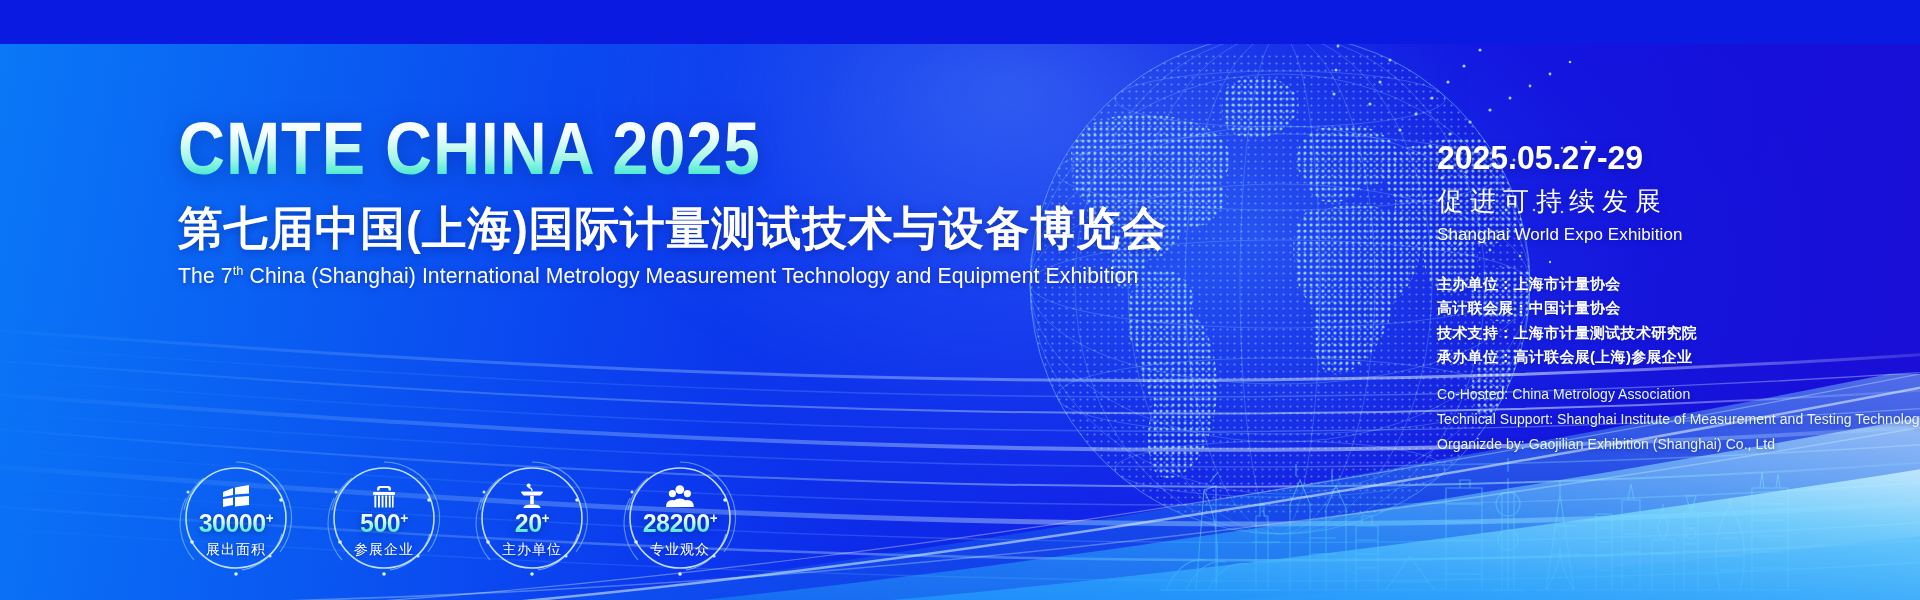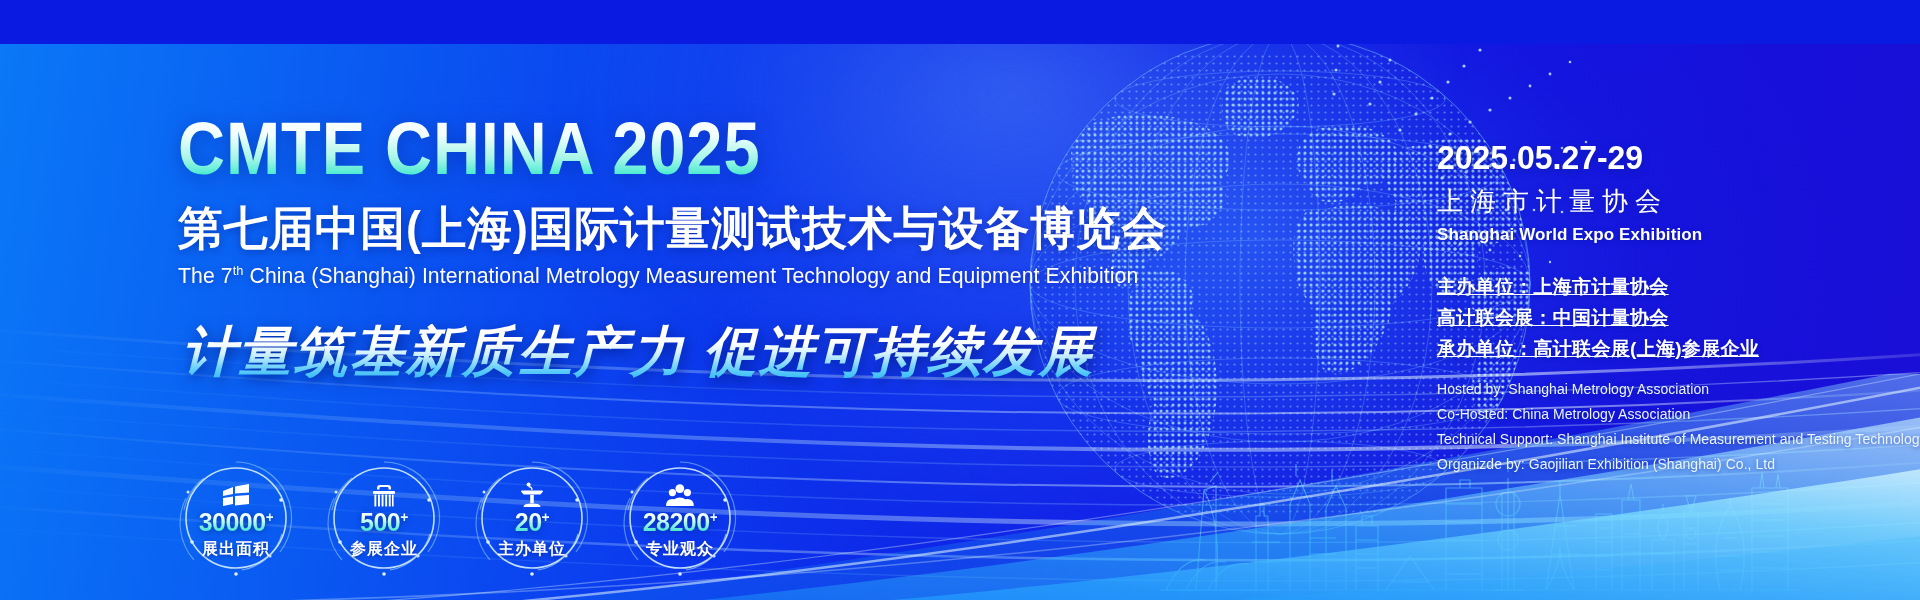--- a/index.html
+++ b/index.html
@@ -95,50 +95,49 @@
   .stat .s-icon svg { display:block; }
   .stat .s-num {
     font-size:25px; font-weight:900; line-height:1; letter-spacing:-.5px;
     background:linear-gradient(180deg,#ffffff 0%,#e6fffb 32%,#59e9d6 78%,#2fe0c6 100%);
     -webkit-background-clip:text; background-clip:text;
     color:transparent; -webkit-text-fill-color:transparent;
     filter:drop-shadow(0 1px 3px rgba(0,30,130,.6));
   }
   .stat .s-num sup { font-size:14px; vertical-align:super; }
   .stat .s-lab {
-    margin-top:4px; font-size:16px; font-weight:700; color:#ffffff; letter-spacing:1px;
+    margin-top:4px; font-size:14px; font-weight:400; color:#ffffff; letter-spacing:1px;
     text-shadow:0 1px 4px rgba(0,30,140,.6);
   }
 
   
   .right-col { position:absolute; left:1437px; top:96px; width:470px; }
 
   .date {
     font-size:34px; font-weight:900; color:#ffffff; line-height:1;
     letter-spacing:0px; white-space:nowrap;
     transform:scaleX(0.94); transform-origin:left center;
     text-shadow:0 2px 8px rgba(0,30,140,.55);
   }
   .venue-cn {
     margin-top:14px; font-size:26px; font-weight:400; color:#ffffff;
     letter-spacing:7px; line-height:1; white-space:nowrap;
     text-shadow:0 1px 6px rgba(0,30,140,.5);
   }
   .venue-en {
-    margin-top:10px; font-size:17px; font-weight:700; color:#ffffff;
+    margin-top:10px; font-size:17px; font-weight:400; color:#ffffff;
     line-height:1.3; letter-spacing:.1px;
     text-shadow:0 1px 5px rgba(0,30,140,.5);
   }
 
   .org-cn { margin-top:26px; }
   .org-cn div {
-    font-size:19px; font-weight:700; color:#ffffff; line-height:1.62;
+    font-size:15px; font-weight:700; color:#ffffff; line-height:1.62;
     letter-spacing:.3px; white-space:nowrap;
     text-shadow:0 1px 4px rgba(0,30,140,.55);
-    text-decoration:underline;
   }
 
   .org-en { margin-top:13px; }
   .org-en div {
     font-size:14px; font-weight:400; color:#eaf4ff; line-height:1.78;
     letter-spacing:.05px; white-space:nowrap;
     text-shadow:0 1px 4px rgba(0,30,140,.5);
   }
 </style>
 </head>
@@ -381,21 +380,20 @@
 
   <div class="left-col">
     <div class="title-main">CMTE CHINA 2025</div>
 
     <div class="title-cn">第七届中国(上海)国际计量测试技术与设备博览会</div>
 
     <div class="title-en">
       <span>The 7</span><sup>th</sup><span> China (Shanghai) International Metrology Measurement Technology and Equipment Exhibition</span>
     </div>
 
-    <div class="slogan">计量筑基新质生产力  促进可持续发展</div>
   </div>
 
   <div class="stats">
 
     <div class="stat">
       <div class="rings">
         <svg viewBox="0 0 124 124" xmlns="http://www.w3.org/2000/svg" fill="none">
           <circle cx="62" cy="62" r="50" stroke="#cfeaff" stroke-opacity=".92" stroke-width="1.6"></circle>
           <path d="M62 6 a56 56 0 0 1 44 90" stroke="#9fd5ff" stroke-opacity=".55" stroke-width="1.2"></path>
           <path d="M20 104 a56 56 0 0 1 -8 -62" stroke="#9fd5ff" stroke-opacity=".5" stroke-width="1.2"></path>
@@ -520,32 +518,32 @@
           </svg>
         </span>
         <span class="s-num"><span>28200</span><sup>+</sup></span>
         <span class="s-lab">专业观众</span>
       </div>
     </div>
   </div>
 
   <div class="right-col">
     <div class="date">2025.05.27-29</div>
-    <div class="venue-cn">上海市计量协会</div>
+    <div class="venue-cn">促进可持续发展</div>
     <div class="venue-en">
       <div>Shanghai World Expo Exhibition</div>
     </div>
 
     <div class="org-cn">
       <div>主办单位：上海市计量协会</div>
       <div>高计联会展：中国计量协会</div>
+      <div>技术支持：上海市计量测试技术研究院</div>
       <div>承办单位：高计联会展(上海)参展企业</div>
     </div>
 
     <div class="org-en">
-      <div>Hosted  by: Shanghai Metrology Association</div>
       <div>Co-Hosted: China Metrology Association</div>
       <div>Technical Support: Shanghai Institute of Measurement and Testing Technology</div>
       <div>Organizde by: Gaojilian Exhibition (Shanghai) Co., Ltd</div>
     </div>
   </div>
 
 </div>
 
 </body></html>

